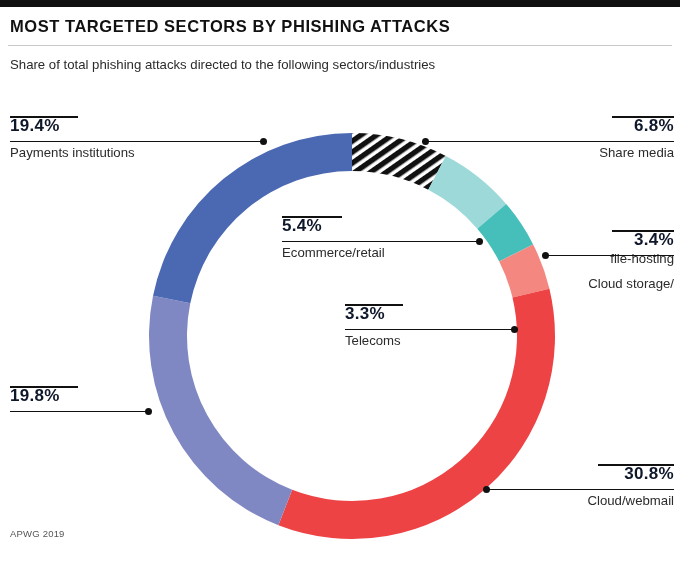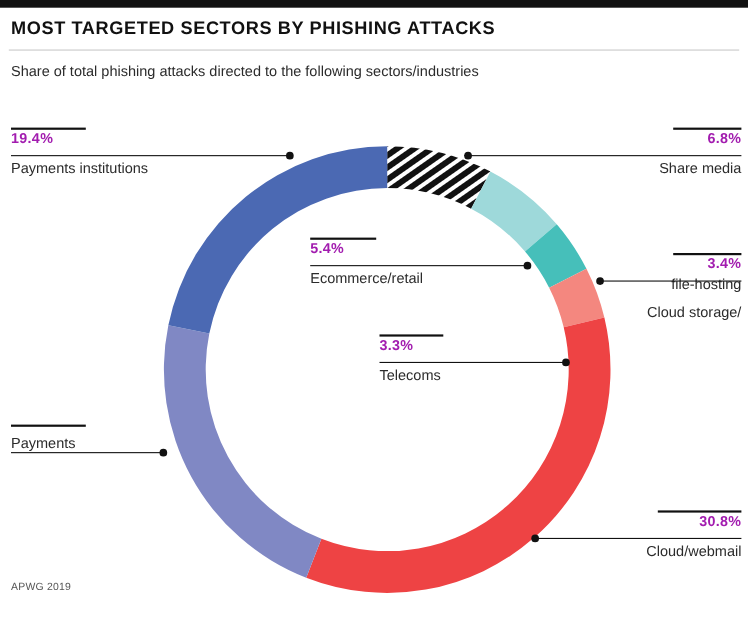--- a/index.html
+++ b/index.html
@@ -69,23 +69,23 @@
     pointer-events: none;
   }
   #donut-svg { display: block; }
 
   
   .callout {
     position: absolute;
     font-family: "Liberation Sans", sans-serif;
   }
   .callout .val {
-    font-size: 13px;
+    font-size: 17px;
     font-weight: bold;
-    color: #a21caf;
+    color: #0f172a;
     line-height: 20px;
     letter-spacing: 0.3px;
     white-space: nowrap;
     display: block;
   }
   .callout .name {
     font-size: 13.2px;
     font-weight: normal;
     color: #2b2b2b;
     line-height: 17px;
@@ -158,23 +158,23 @@
   <div class="callout align-left" id="co-financial">
     <div class="cap-rule" style="left:0; top:0; width:68px;"></div>
     <span class="val">19.4%</span>
     <div class="lead-rule" style="left:0; top:25px; width:253px;"></div>
     <div class="lead-dot" style="left:250px; top:22px;"></div>
     <span class="name" style="margin-top:8px;">Payments institutions</span>
   </div>
 
   <div class="callout align-left" id="co-payments">
     <div class="cap-rule" style="left:0; top:0; width:68px;"></div>
+    <span class="val">19.8%</span>
     <div class="lead-rule" style="left:0; top:25px; width:138px;"></div>
     <div class="lead-dot" style="left:135px; top:22px;"></div>
-    <span class="name" style="margin-top:8px;">Payments</span>
   </div>
 
   <div class="callout align-right" id="co-social">
     <div class="cap-rule" style="right:0; top:0; width:62px;"></div>
     <span class="val">6.8%</span>
     <div class="lead-rule" style="right:0; top:25px; width:252px;"></div>
     <div class="lead-dot" style="left:-48px; top:22px;"></div>
     <span class="name" style="margin-top:8px;">Share media</span>
   </div>
 

